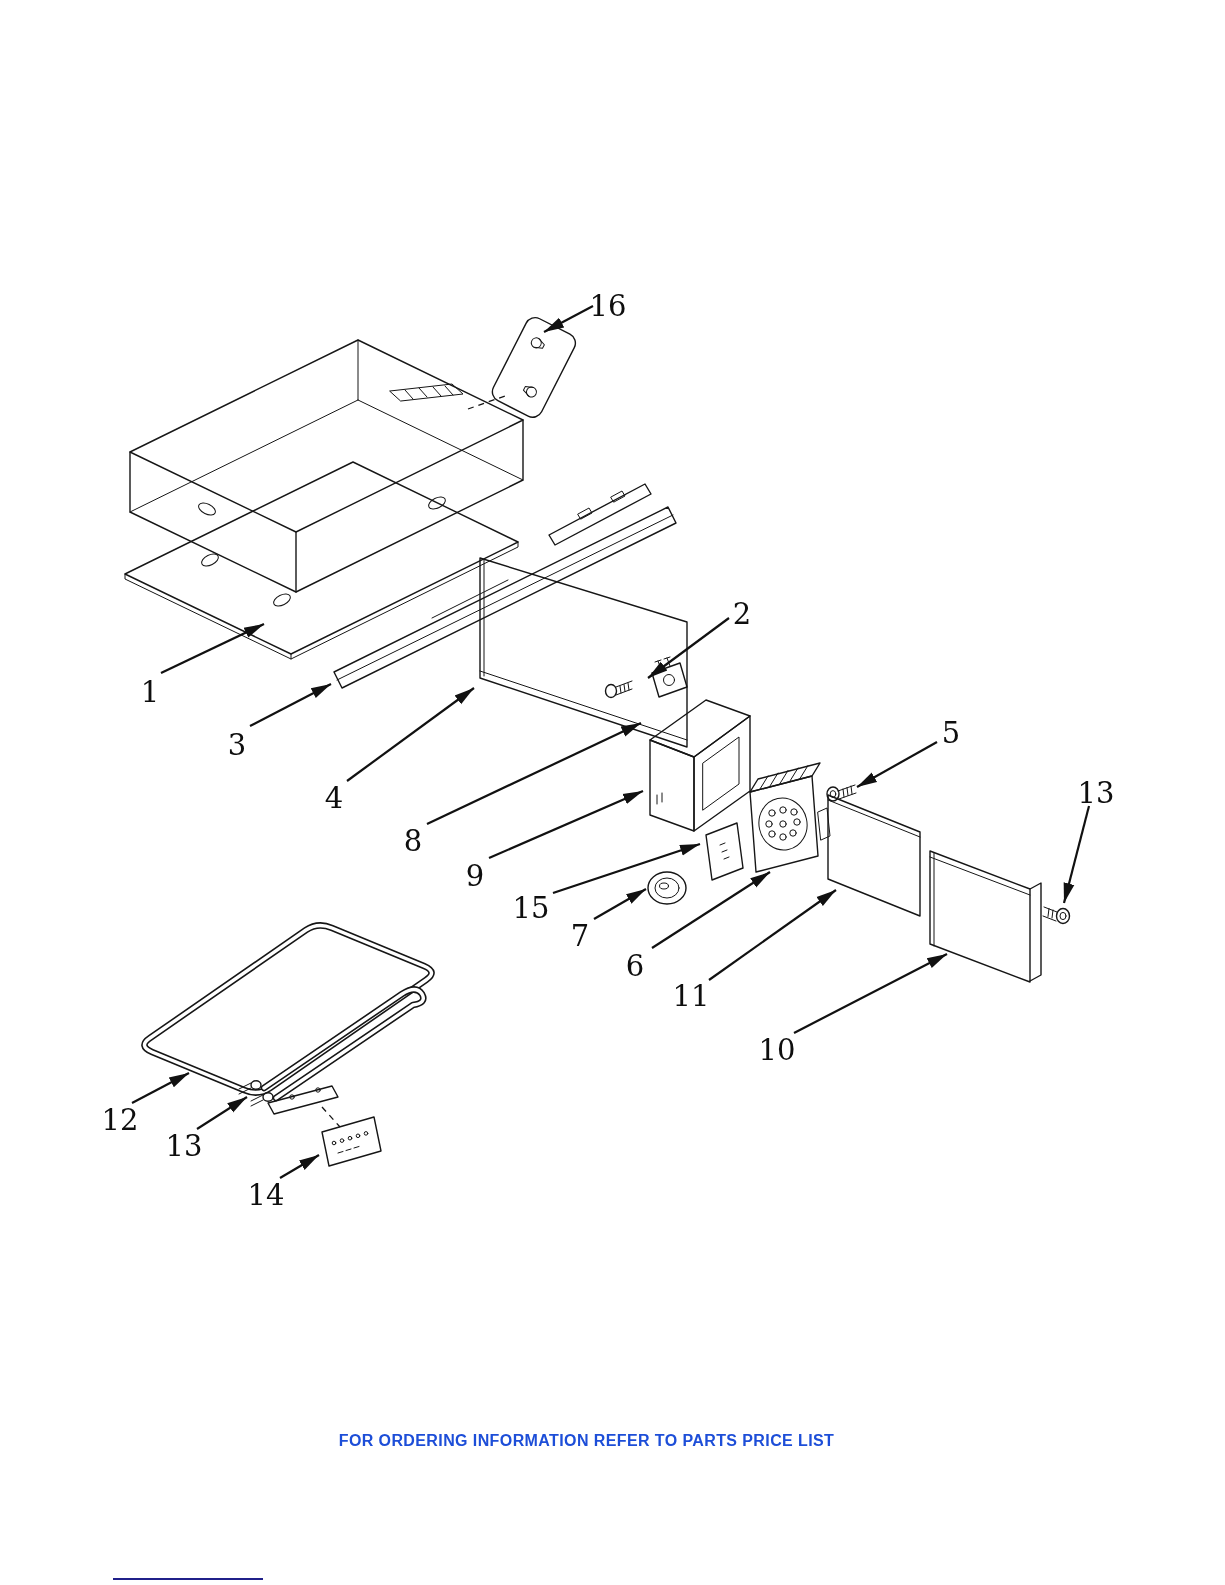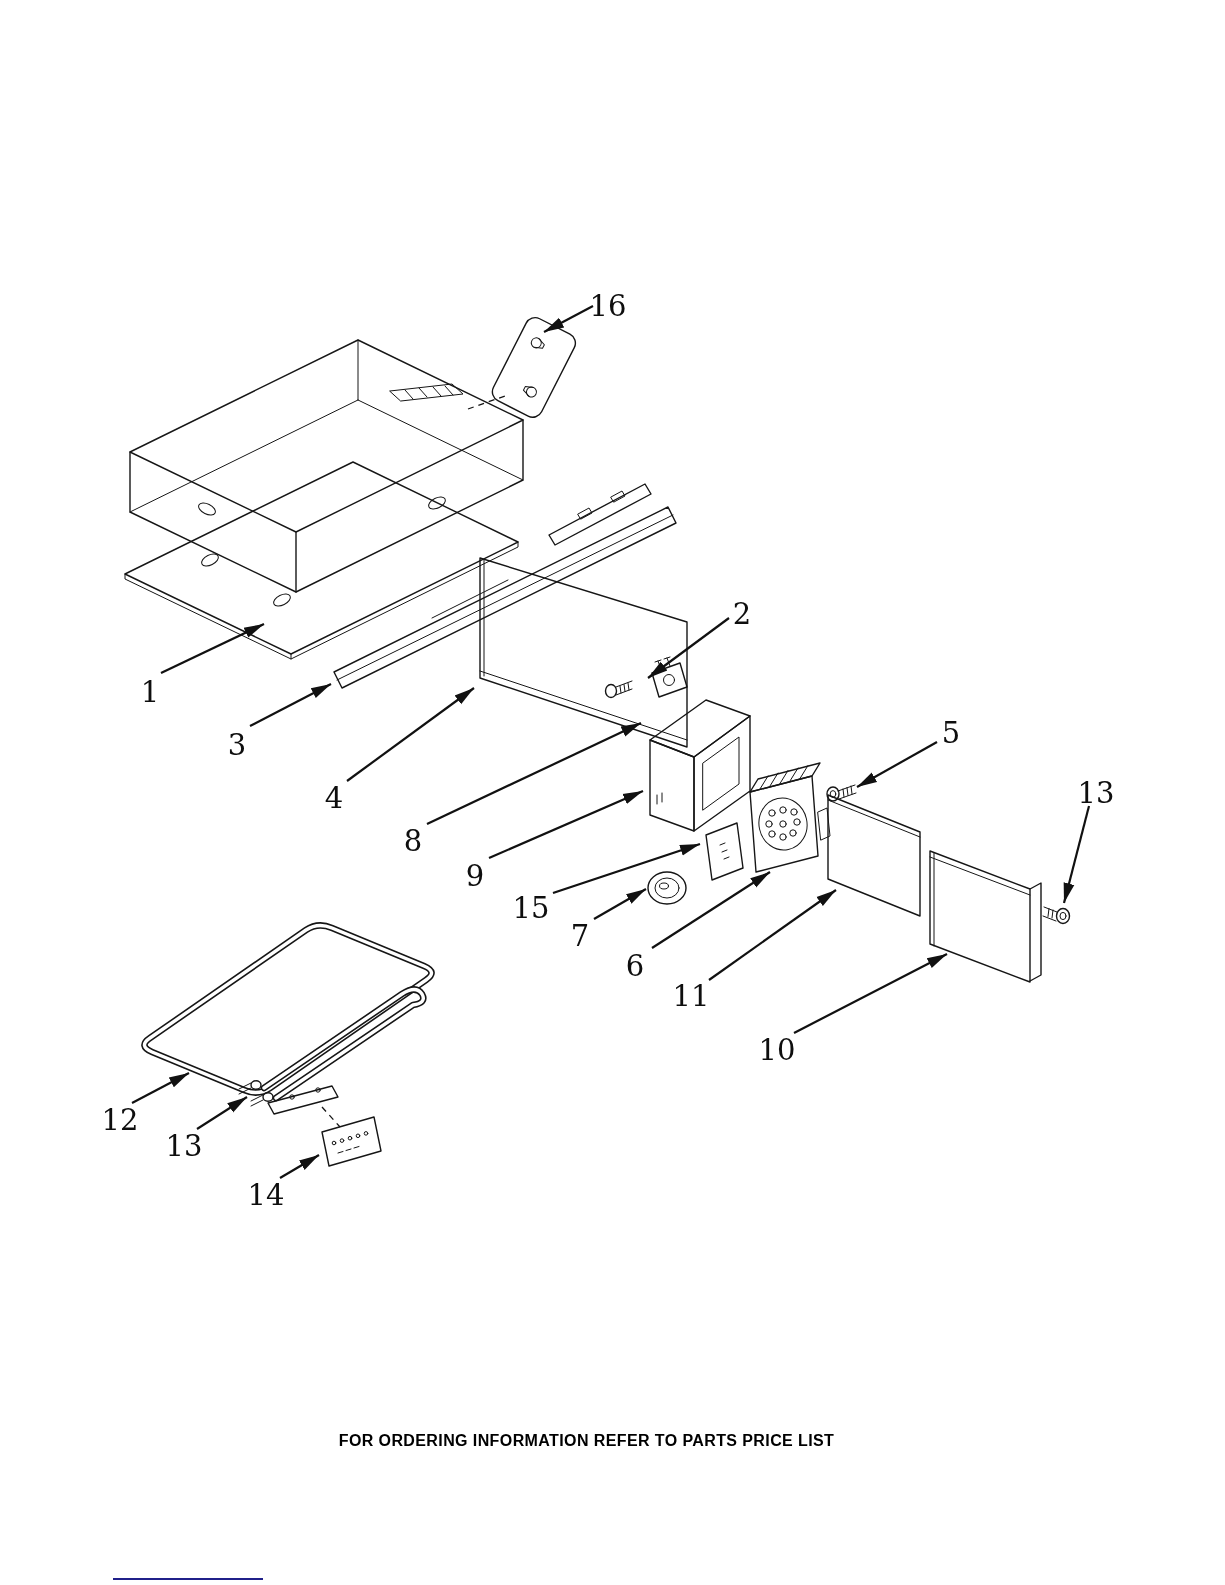--- a/index.html
+++ b/index.html
@@ -5,21 +5,21 @@
   html,body{margin:0;padding:0;background:#fff;}
   #page{position:relative;width:1173px;height:1585px;background:#ffffff;overflow:hidden;font-family:"Liberation Sans",sans-serif;}
   #diagram{position:absolute;left:0;top:0;}
   .outline{fill:none;stroke:#161616;stroke-width:1.4;stroke-linejoin:round;stroke-linecap:round;}
   .thin{fill:none;stroke:#161616;stroke-width:1;stroke-linejoin:round;stroke-linecap:round;}
   .tube-outer{fill:none;stroke:#161616;stroke-width:6.6;stroke-linejoin:round;stroke-linecap:round;}
   .tube-inner{fill:none;stroke:#ffffff;stroke-width:3.4;stroke-linejoin:round;stroke-linecap:round;}
   .arrow{stroke:#111111;stroke-width:2.2;}
   .dashed{fill:none;stroke:#161616;stroke-width:1.3;stroke-dasharray:6 5;}
   .callout-num{font:29px "DejaVu Serif",serif;fill:#0e0e0e;}
-  #footer-note{position:absolute;left:0;top:1432px;width:100%;text-align:center;font-weight:bold;font-size:16px;letter-spacing:.4px;color:#000000;font-family:"Liberation Sans",sans-serif;}
+  #footer-note{position:absolute;left:0;top:1432px;width:100%;text-align:center;font-weight:bold;font-size:16px;letter-spacing:.4px;color:#1d4ed8;font-family:"Liberation Sans",sans-serif;}
   #corner-line{position:absolute;left:113px;top:1578px;width:150px;height:0;border-top:2px solid #20208a;}
 </style>
 </head>
 <body>
 
 <div id="page">
 
 <svg id="diagram" width="1225" height="1585" viewBox="0 0 1225 1585" xmlns="http://www.w3.org/2000/svg">
   <defs>
     <marker id="arrhead" markerWidth="22" markerHeight="16" refX="20" refY="7" orient="auto" markerUnits="userSpaceOnUse">

